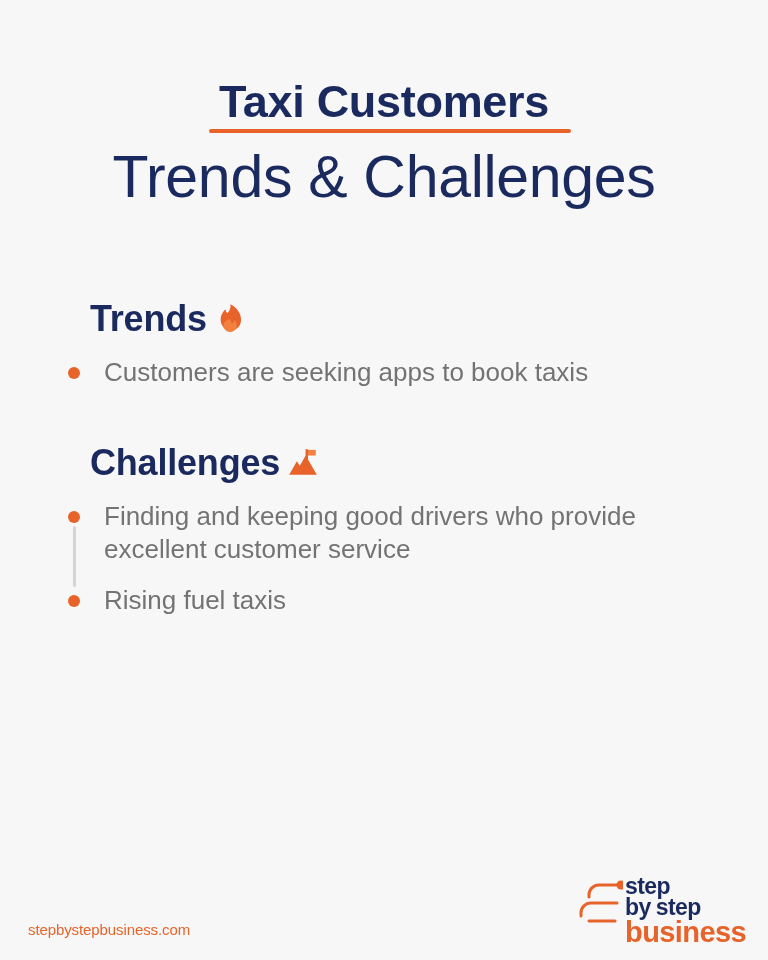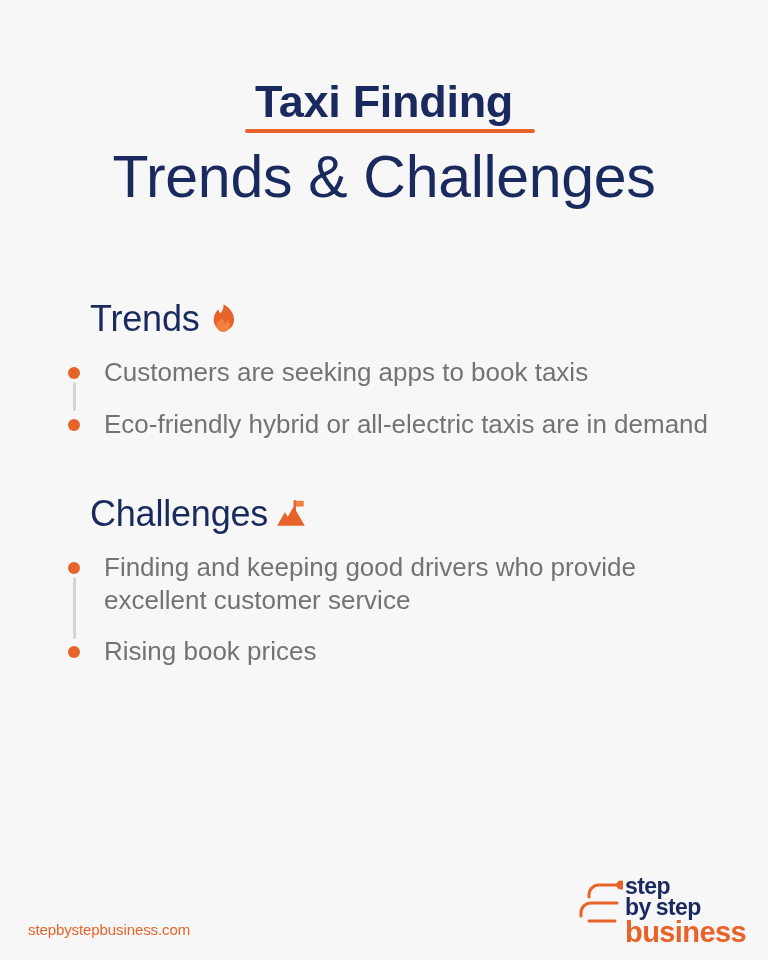--- a/index.html
+++ b/index.html
@@ -59,21 +59,21 @@
     padding-right: 40px;
   }
   .section {
     position: relative;
   }
   .section + .section {
     margin-top: 52px;
   }
   .section-heading {
     font-size: 36px;
-    font-weight: normal;
+    font-weight: bold;
     color: #1b2a5e;
     letter-spacing: -0.2px;
     display: flex;
     align-items: center;
     gap: 6px;
     margin-bottom: 16px;
   }
   .section-heading .heading-icon {
     display: inline-flex;
     align-items: center;
@@ -162,21 +162,21 @@
     font-weight: bold;
     color: #e8632a;
     letter-spacing: -0.6px;
   }
 </style>
 </head>
 <body>
 
 <div class="header">
   <div class="title-wrap">
-    <div class="title">Taxi Finding</div>
+    <div class="title">Taxi Customers</div>
     <div class="title-underline"></div>
   </div>
   <div class="subtitle">Trends &amp; Challenges</div>
 </div>
 
 <div class="sections">
 
   <div class="section">
     <div class="section-heading">
       <span>Trends</span>
@@ -185,24 +185,20 @@
           <path d="M16.4 2.2c.6 3.6-.9 6.3-2.9 8.5-1.1-1.1-1.6-2.4-1.7-3.8-2.6 2.4-4.6 5.6-4.6 9.5 0 6 4.3 10.4 9.6 10.4s9.6-4.2 9.6-10.2c0-6.2-4.2-11.3-10-14.4z" fill="#e8632a"></path>
           <path d="M16.1 16.2c1.2 1.6 1.7 3 1.4 4.6 1.6-.9 2.5-2.3 2.7-4 1.5 1.6 2.3 3.3 2.3 5.1 0 3.6-2.6 6.3-6.3 6.3s-6.4-2.7-6.4-6.3c0-2.8 2.4-5 6.3-5.7z" fill="#f2813f"></path>
         </svg>
       </span>
     </div>
     <ul class="bullets">
       <li class="connector"></li>
       <li class="bullet">
         <span class="dot"></span>
         <span class="bullet-text">Customers are seeking apps to book taxis</span>
-      </li>
-      <li class="bullet">
-        <span class="dot"></span>
-        <span class="bullet-text">Eco-friendly hybrid or all-electric taxis are in demand</span>
       </li>
     </ul>
   </div>
 
   <div class="section">
     <div class="section-heading">
       <span>Challenges</span>
       <span class="heading-icon">
         <svg width="34" height="34" viewBox="0 0 32 32" aria-hidden="true">
           <path d="M3 27h26L18.5 9 13 18.5l-2.8-4.2z" fill="#e8632a"></path>
@@ -212,21 +208,21 @@
       </span>
     </div>
     <ul class="bullets">
       <li class="connector"></li>
       <li class="bullet">
         <span class="dot"></span>
         <span class="bullet-text">Finding and keeping good drivers who provide excellent customer service</span>
       </li>
       <li class="bullet">
         <span class="dot"></span>
-        <span class="bullet-text">Rising book prices</span>
+        <span class="bullet-text">Rising fuel taxis</span>
       </li>
     </ul>
   </div>
 
 </div>
 
 <div class="footer-url">stepbystepbusiness.com</div>
 
 <div class="logo">
   <span class="logo-mark">

